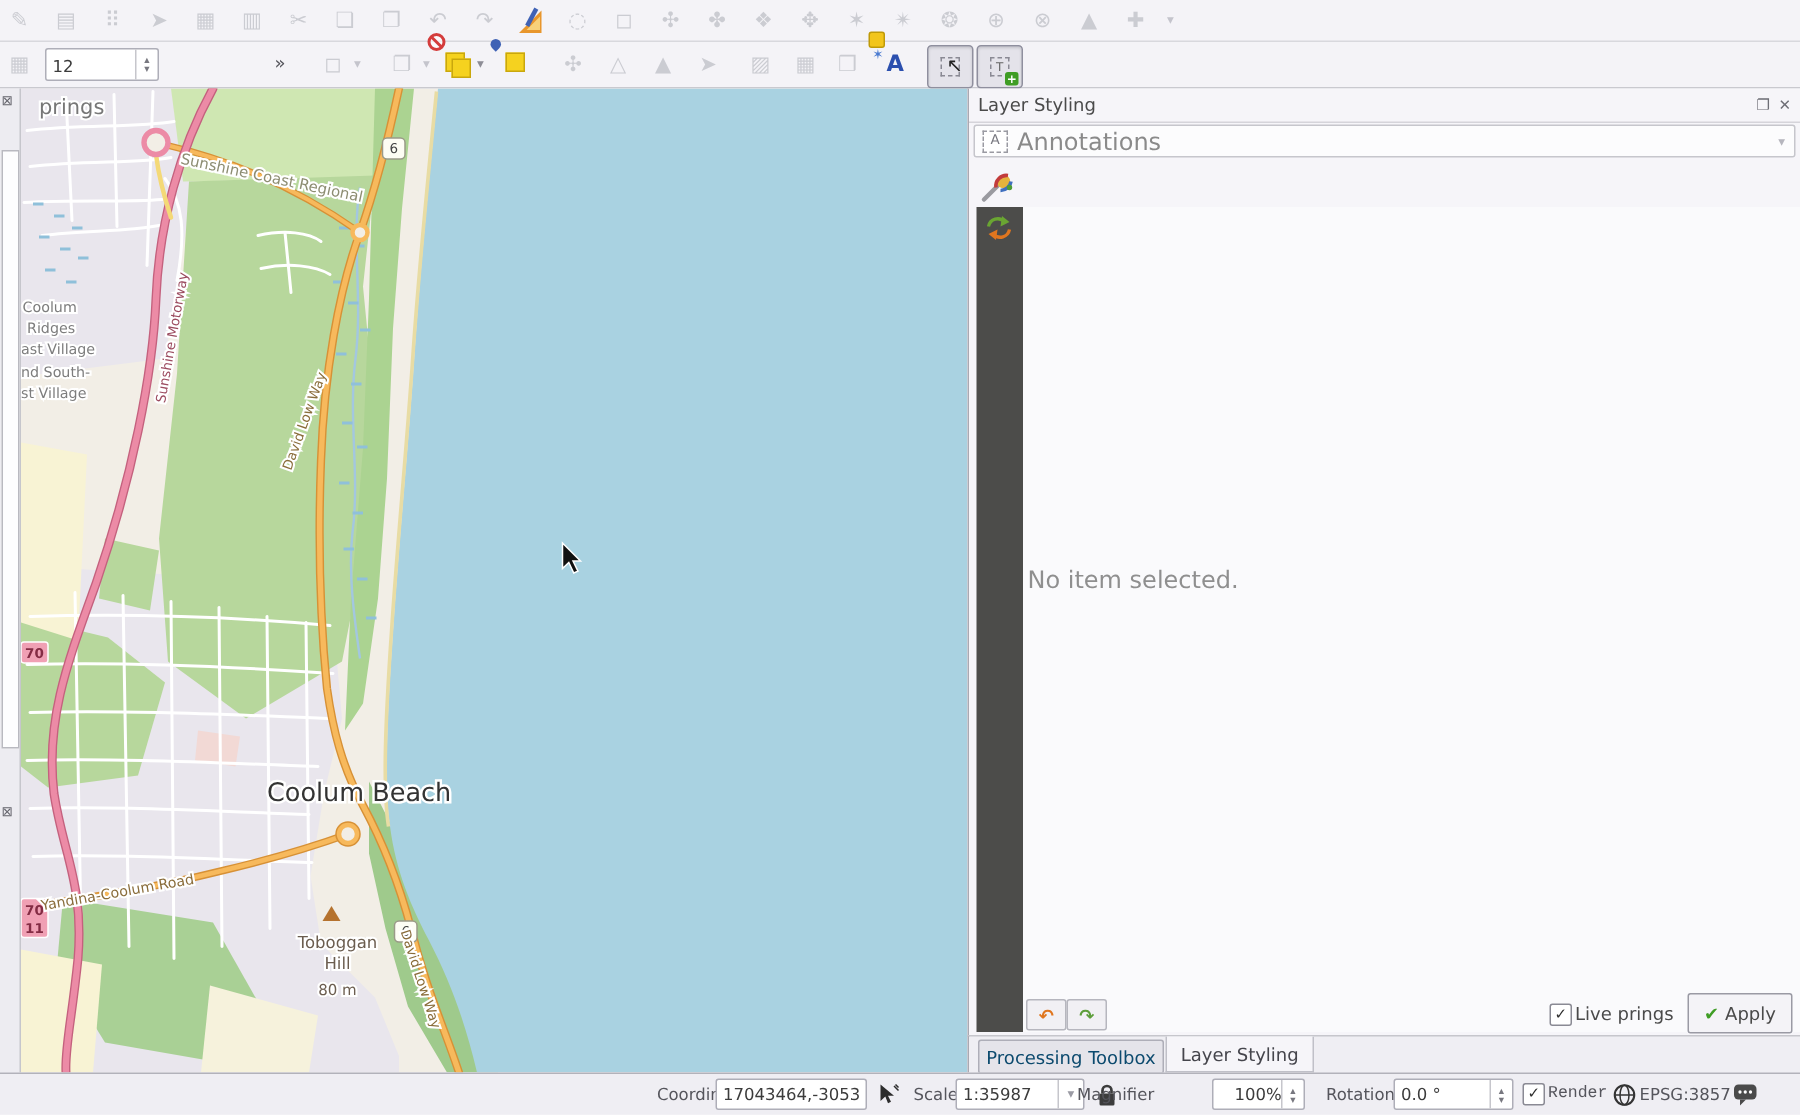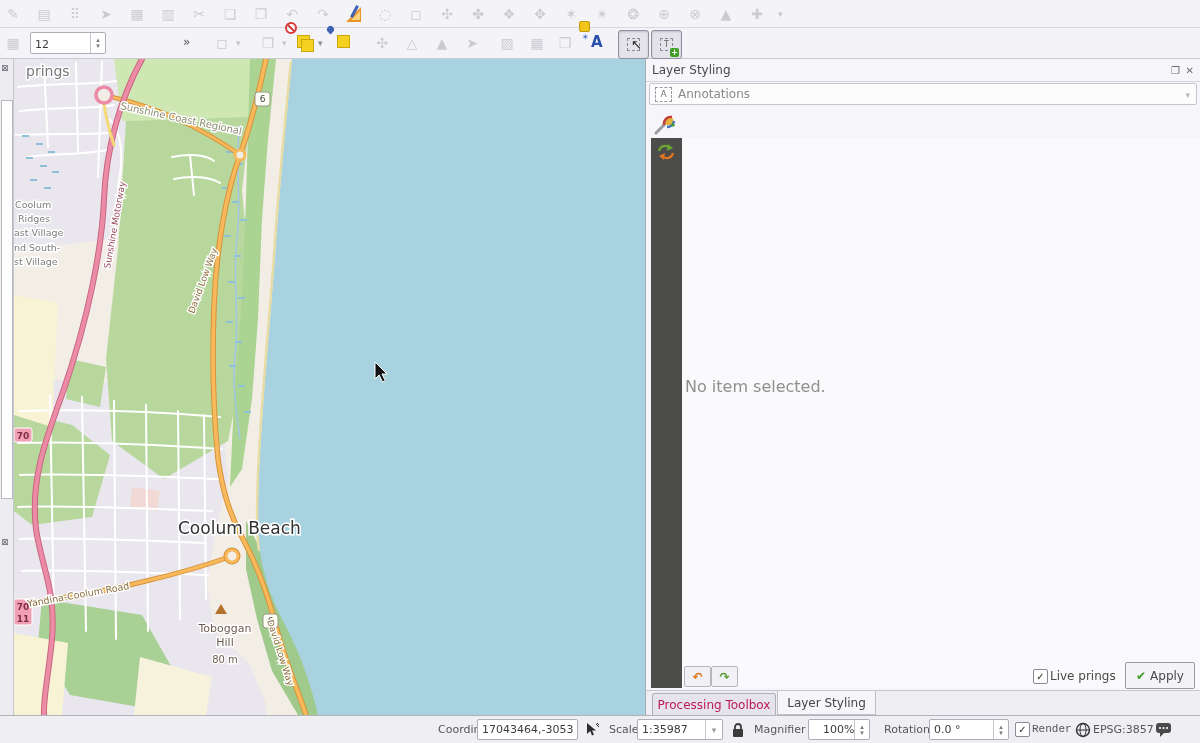--- a/index.html
+++ b/index.html
@@ -47,37 +47,37 @@
   .stepper span{font-size:7px;line-height:6px;}
   .combo-caret{position:absolute;right:0;top:0;bottom:0;width:16px;border-left:1px solid #c6c6cc;
                display:flex;align-items:center;justify-content:center;color:#9b9ba4;font-size:9px;}
   
   .panel{position:absolute;left:645px;top:59px;width:555px;height:631px;background:#f6f5f9;
          border-left:1px solid #a9a9b2;box-sizing:border-box;}
   .ptitle{position:absolute;left:6px;top:4px;font-size:12px;color:#4a4a4a;}
   .phico{position:absolute;top:6px;font-size:10px;color:#6e6e76;}
   .pcombo{position:absolute;left:3px;top:24px;width:548px;height:22px;background:#fcfcfd;
           border:1px solid #c6c6cc;border-radius:2px;box-sizing:border-box;display:flex;align-items:center;gap:6px;padding-left:5px;}
-  .pcombo .val{font-size:12px;color:#8a8a8a;}
+  .pcombo .val{font-size:16px;color:#8a8a8a;}
   .ann-ic{width:15px;height:13px;border:1px dashed #9a9aa2;display:inline-flex;align-items:center;justify-content:center;
           font-size:9px;color:#77777f;background:#fff;}
   .darkstrip{position:absolute;left:5px;top:79px;width:31px;height:550px;background:#4c4c4a;}
   .emptyarea{position:absolute;left:36px;top:79px;width:518px;height:550px;background:#fafafc;}
   .msg{position:absolute;left:39px;top:318px;font-size:16px;color:#8f8f8f;}
   .histbtn{position:absolute;width:25px;height:19px;background:#f1f0f4;border:1px solid #b6b6be;border-radius:2px;
            display:flex;align-items:center;justify-content:center;font-size:12px;font-weight:bold;}
   .applybtn{position:absolute;left:479px;top:603px;width:68px;height:25px;background:#f4f3f7;border:1px solid #9a9aa4;
             border-radius:2px;display:flex;align-items:center;justify-content:center;gap:4px;font-size:12px;color:#4a4a4a;}
   .cb{width:13px;height:13px;background:#fff;border:1px solid #8a8a94;border-radius:2px;display:inline-flex;
       align-items:center;justify-content:center;font-size:10px;color:#2d2d2d;line-height:13px;}
   
   .tabbar{position:absolute;left:645px;top:690px;width:555px;height:25px;background:#efeef3;border-top:1px solid #c6c6cc;
           border-left:1px solid #a9a9b2;box-sizing:border-box;}
   .tab-raised{position:absolute;left:6px;top:2px;width:122px;height:21px;background:#e5e4ea;border:1px solid #aeaeb8;
-              border-radius:2px;display:flex;align-items:center;justify-content:center;font-size:12px;color:#be185d;}
+              border-radius:2px;display:flex;align-items:center;justify-content:center;font-size:12px;color:#0c4a6e;}
   .tab-active{position:absolute;left:131px;top:0px;width:97px;height:23px;background:#f6f5f9;border:1px solid #c0c0c8;
               border-top:none;display:flex;align-items:center;justify-content:center;font-size:12px;color:#45454c;}
   
   .status{position:absolute;left:0;top:715px;width:1200px;height:28px;background:#efeef3;border-top:1px solid #b2b2ba;
           box-sizing:border-box;font-size:11px;color:#55555c;}
   .slabel{position:absolute;top:7px;}
   
   .lstrip{position:absolute;left:0;top:59px;width:14px;height:656px;background:#edecf1;border-right:1px solid #c6c6cc;box-sizing:border-box;}
   .xico{position:absolute;left:1px;font-size:9px;color:#66666e;}
   .linset{position:absolute;left:1px;top:41px;width:10px;height:397px;background:#fdfdfe;border:1px solid #b9b9c0;}
@@ -369,21 +369,21 @@
   <div class="spin" style="left:637px;top:3px;width:86px;height:21px;">
     <input readonly="" style="width: 68px;" value="1:35987">
     <div class="combo-caret">
         <span>▾</span>
       </div>
   </div>
   <svg class="abs" style="left:730px;top:6px;" width="16" height="16">
     <rect x="3" y="7" width="10" height="8" rx="1" fill="#3c3c3c"></rect>
     <path d="M5,7 V5 a3,3 0 0 1 6,0 V7" stroke="#3c3c3c" stroke-width="1.8" fill="none"></path>
   </svg>
-  <span class="slabel" style="left:754px;">Magnifier</span>
+  <span class="slabel" style="left:718px;">Magnifier</span>
   <div class="spin" style="left:808px;top:3px;width:62px;height:21px;padding-left:10px;">
     <input readonly="" style="width: 46px;" value="100%">
     <div class="stepper">
       <span>▴</span>
         <span>▾</span>
     </div>
   </div>
   <span class="slabel" style="left:884px;text-align:center;">Rotation</span>
   <div class="spin" style="left:929px;top:3px;width:80px;height:21px;">
     <input readonly="" style="width: 62px;" value="0.0 °">

